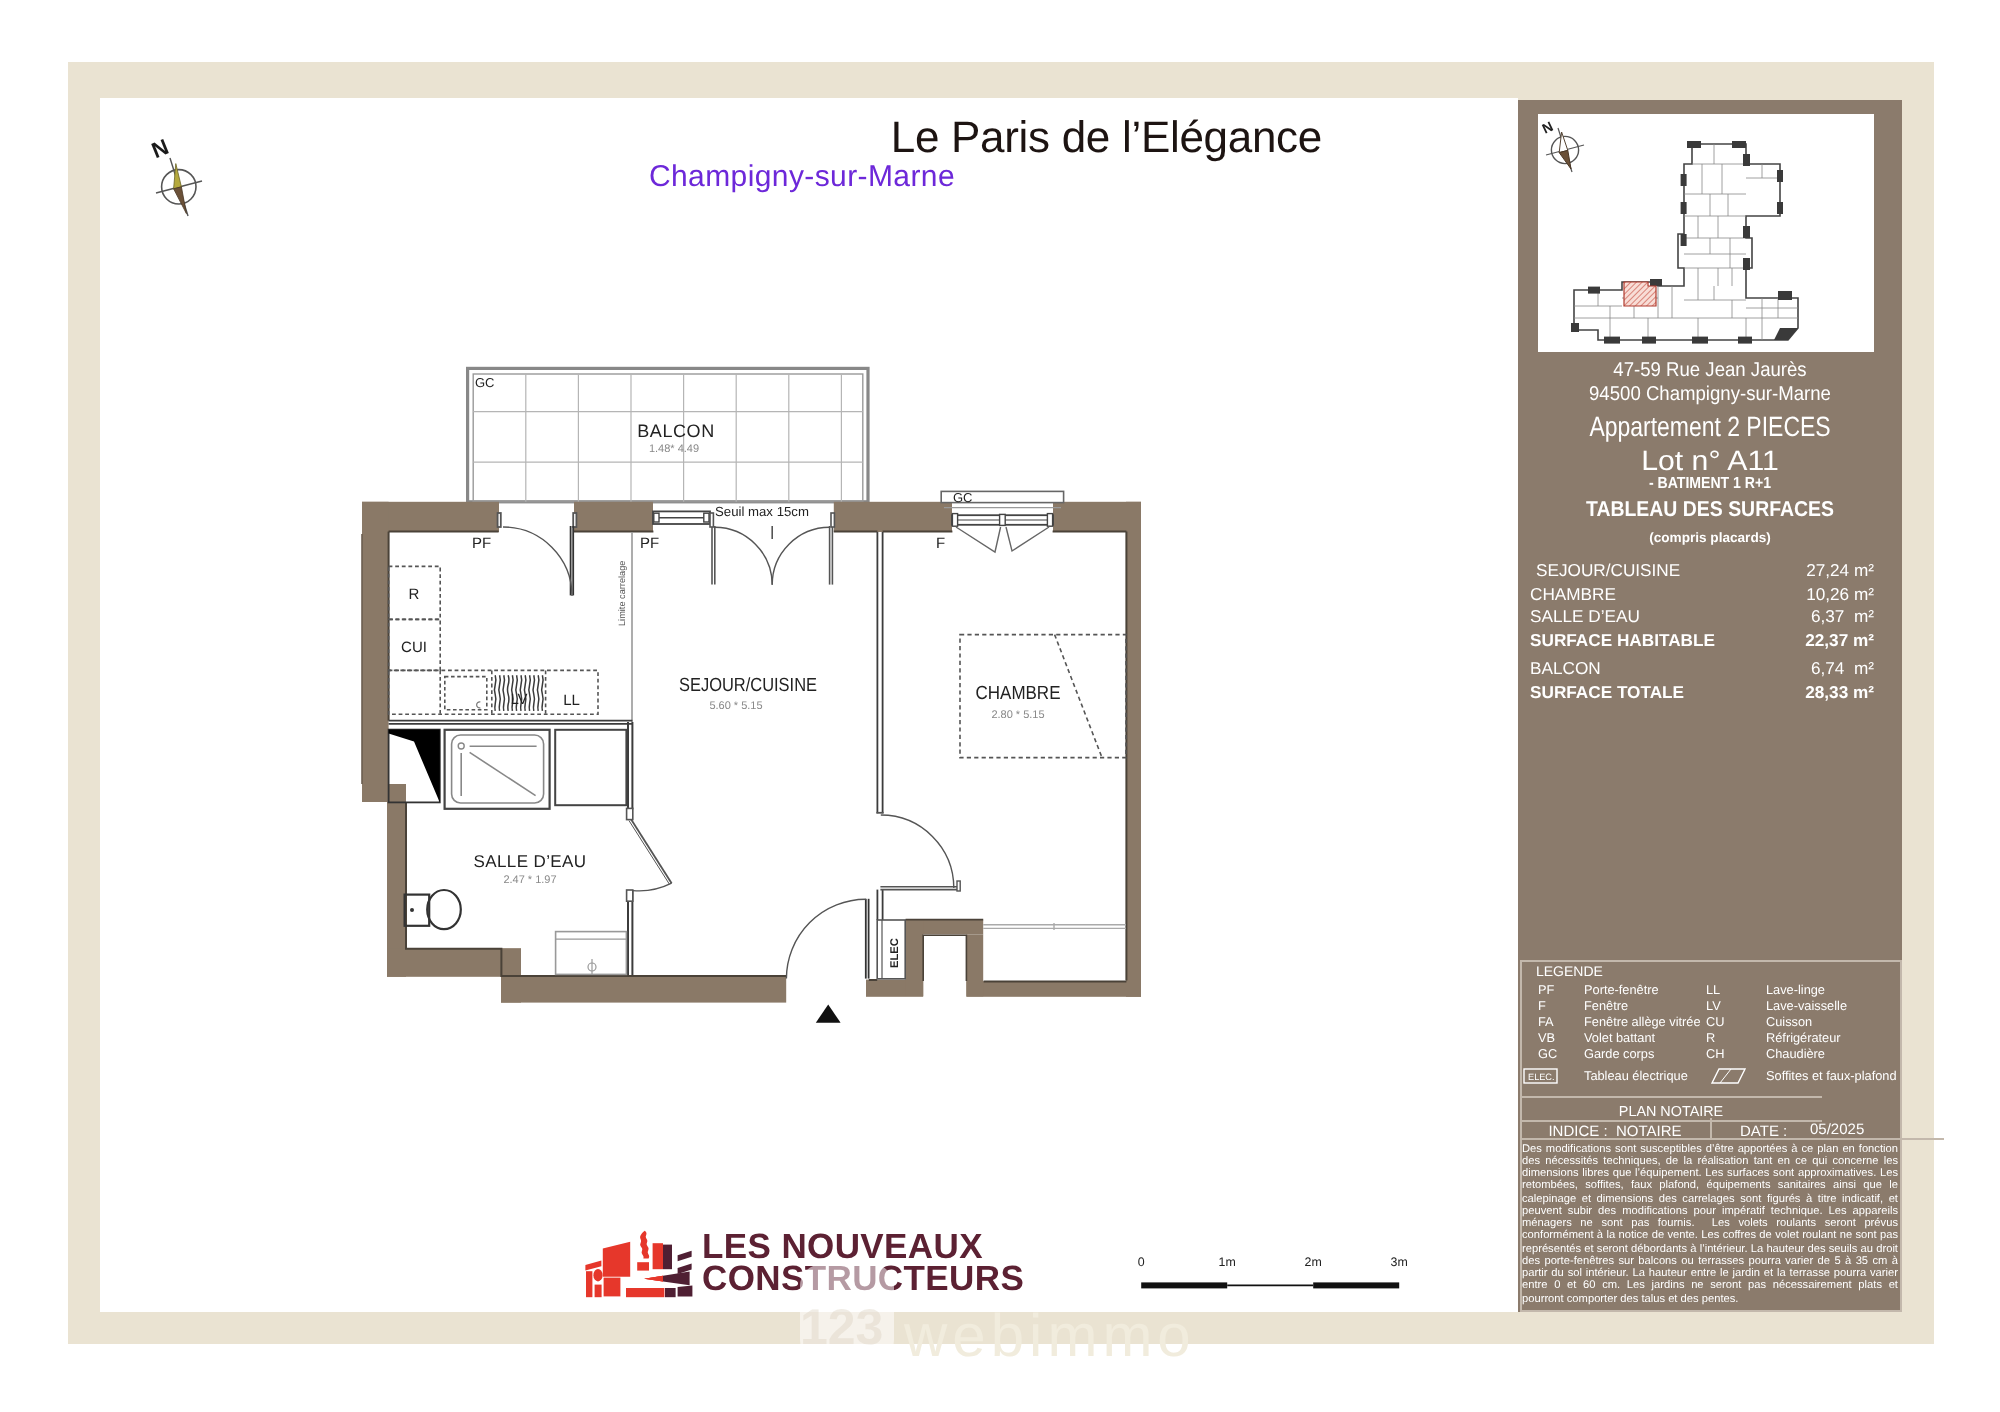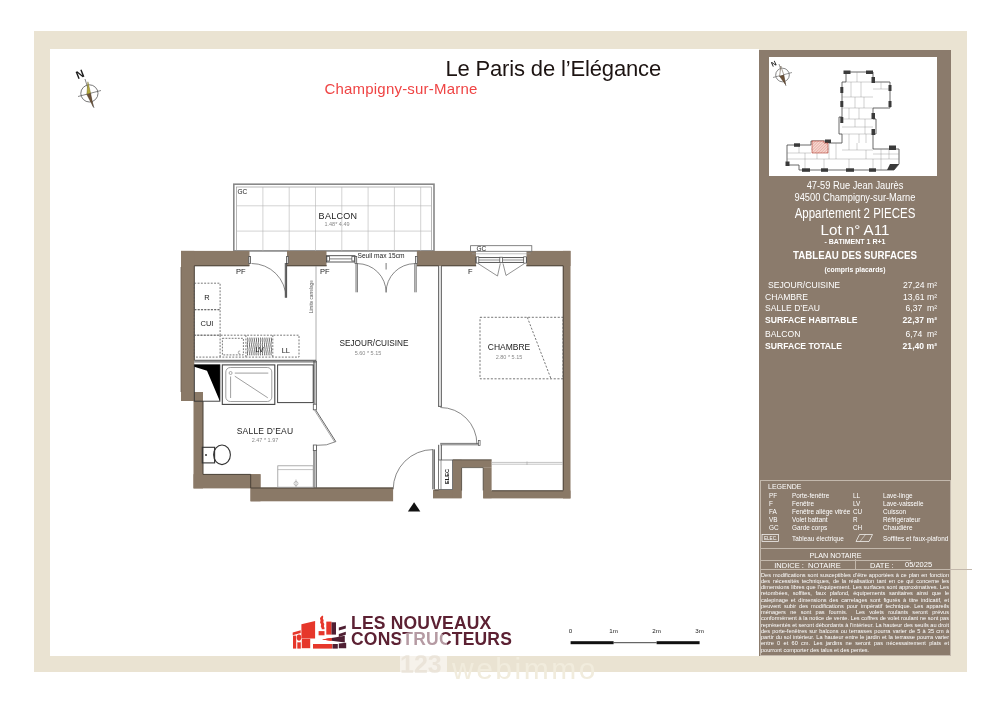--- a/index.html
+++ b/index.html
@@ -8,21 +8,21 @@
 </style>
 </head>
 <body>
 
 <div class="abs" style="left:34px;top:31px;width:933px;height:641px;background:#eae3d2;"></div>
 
 <div class="abs" style="left:50px;top:49px;width:709px;height:607px;background:#ffffff;"></div>
 
 <div class="abs" style="left:141px;top:56px;width:520px;text-align:right;font-size:22px;color:#1d1412;letter-spacing:-0.15px;">Le Paris de l’Elégance</div>
 
-<div class="abs" style="left:141px;top:80px;width:520px;text-align:center;font-size:15px;color:#ef4444;letter-spacing:0.2px;">Champigny-sur-Marne</div>
+<div class="abs" style="left:141px;top:80px;width:520px;text-align:center;font-size:15px;color:#6d28d9;letter-spacing:0.2px;">Champigny-sur-Marne</div>
 
 <svg class="abs" style="left:68px;top:62px;" width="44" height="52" viewBox="0 0 44 52">
   <text x="8" y="16" font-size="11" font-weight="bold" fill="#1a1a1a" transform="rotate(-22 12 12)">N</text>
   <circle cx="21.4" cy="31.4" r="8.6" fill="none" stroke="#555" stroke-width="0.8"></circle>
   <line x1="17" y1="17" x2="26" y2="46" stroke="#555" stroke-width="0.7"></line>
   <line x1="10" y1="34.5" x2="33" y2="28.5" stroke="#555" stroke-width="0.7"></line>
   <polygon points="19.9,19.8 22.7,31.4 18.8,32.4" fill="#b5a93c" stroke="#6b6428" stroke-width="0.4"></polygon>
   <polygon points="25.2,44.8 22.7,31.4 18.8,32.4" fill="#6b5138" stroke="#4a3827" stroke-width="0.4"></polygon>
 </svg>
 
@@ -90,26 +90,26 @@
 <div class="abs" style="left:759px;top:221.5px;width:192px;text-align:center;font-size:14px;color:#fff;transform:scaleX(1.08);">Lot n° A11</div>
 
 <div class="abs" style="left:759px;top:236.5px;width:192px;text-align:center;font-size:8px;font-weight:bold;color:#fff;transform:scaleX(0.88);">- BATIMENT 1 R+1</div>
 
 <div class="abs" style="left:759px;top:249px;width:192px;text-align:center;font-size:10.8px;font-weight:bold;color:#fff;transform:scaleX(0.9);">TABLEAU DES SURFACES</div>
 
 <div class="abs" style="left:759px;top:265.5px;width:192px;text-align:center;font-size:6.8px;font-weight:bold;color:#fff;">(compris placards)</div>
 
 <div class="abs" style="left:765px;top:280px;width:172px;font-size:8.6px;color:#fff;">
   <div style="position:relative;height:11.5px;"><span style="padding-left:3px;">SEJOUR/CUISINE</span><span style="position:absolute;right:0;">27,24 m²</span></div>
-  <div style="position:relative;height:11.5px;">CHAMBRE<span style="position:absolute;right:0;">13,61 m²</span></div>
+  <div style="position:relative;height:11.5px;">CHAMBRE<span style="position:absolute;right:0;">10,26 m²</span></div>
   <div style="position:relative;height:11.5px;">SALLE D’EAU<span style="position:absolute;right:0;">6,37&nbsp;&nbsp;m²</span></div>
   <div style="position:relative;height:11.5px;font-weight:bold;">SURFACE HABITABLE<span style="position:absolute;right:0;">22,37 m²</span></div>
   <div style="height:3px;"></div>
   <div style="position:relative;height:11.5px;">BALCON<span style="position:absolute;right:0;">6,74&nbsp;&nbsp;m²</span></div>
-  <div style="position:relative;height:11.5px;font-weight:bold;">SURFACE TOTALE<span style="position:absolute;right:0;">21,40 m²</span></div>
+  <div style="position:relative;height:11.5px;font-weight:bold;">SURFACE TOTALE<span style="position:absolute;right:0;">28,33 m²</span></div>
 </div>
 
 <div class="abs" style="left:760px;top:480px;width:189px;height:173.5px;border:0.8px solid #c3b8ac;"></div>
 
 <div class="abs" style="left:768px;top:483px;font-size:7px;color:#fff;">LEGENDE</div>
 
 <div class="abs" style="left:760px;top:492px;width:190px;font-size:6.4px;color:#fff;">
   <div style="position:relative;height:8.05px;">
       <span style="position:absolute;left:9px;">PF</span>
       <span style="position:absolute;left:32px;">Porte-fenêtre</span>

